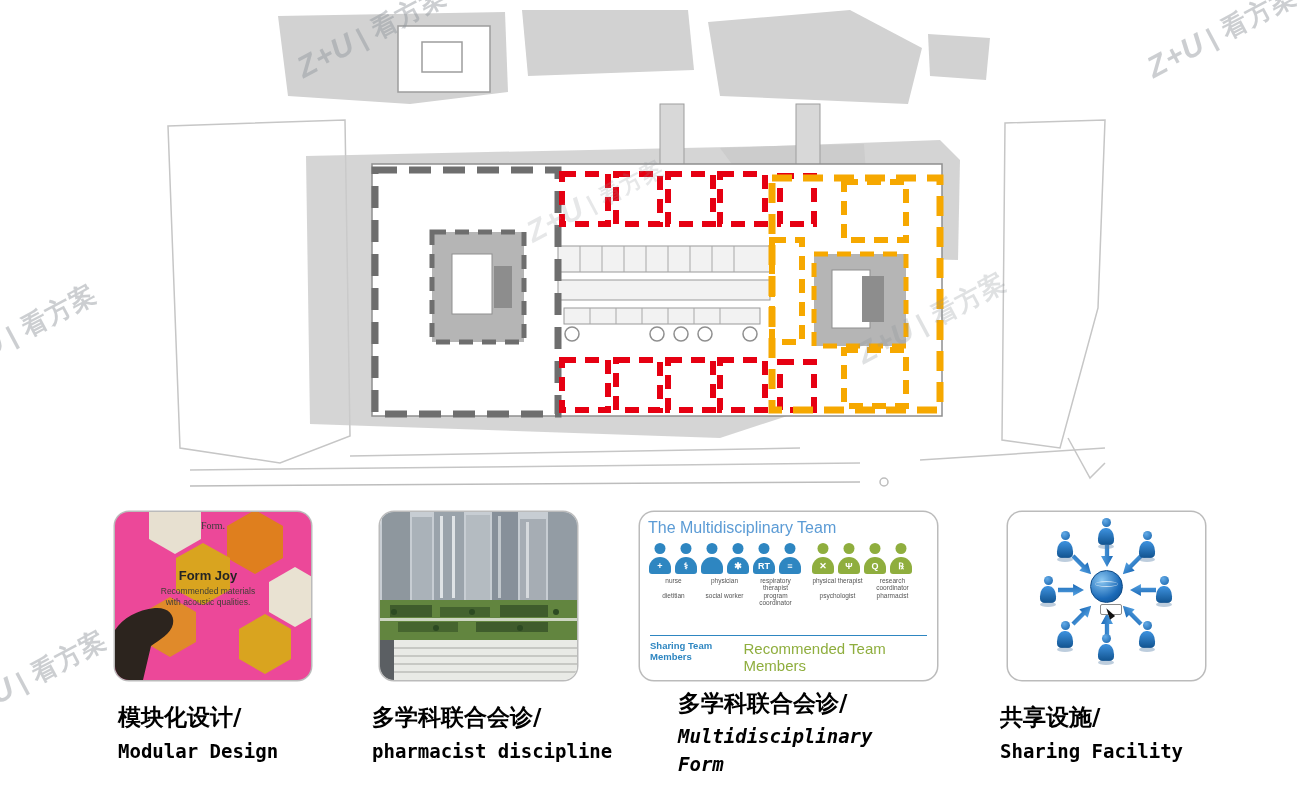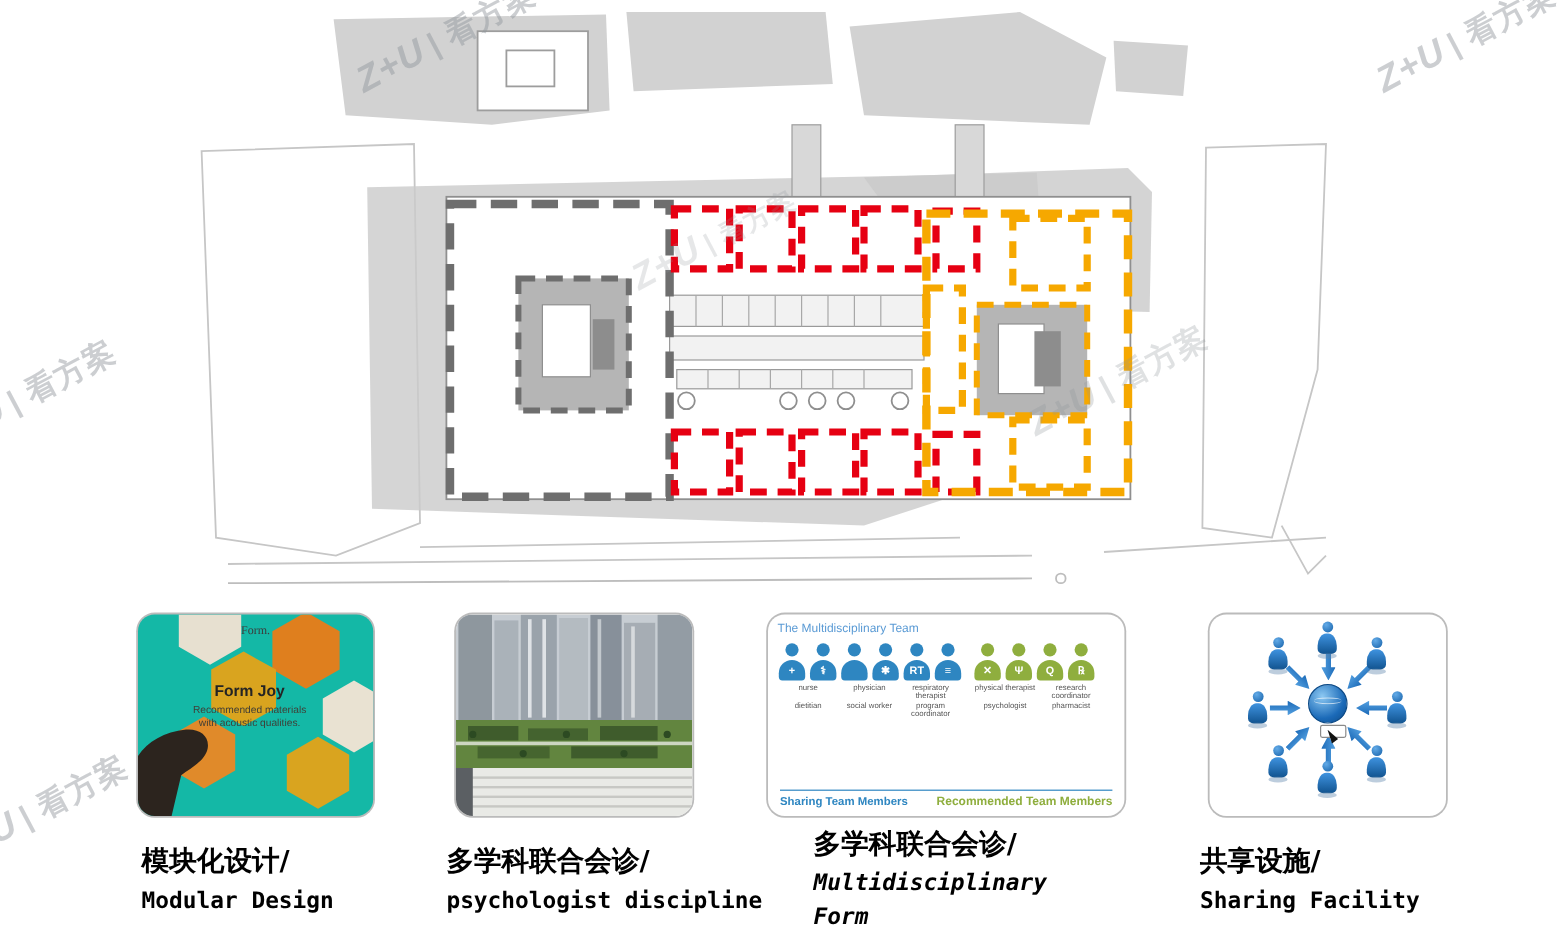--- a/index.html
+++ b/index.html
@@ -13,34 +13,34 @@
   
   .wm { position:absolute; transform:rotate(-28deg); color:#8f959b; opacity:.45;
         font-weight:bold; white-space:nowrap; font-size:26px; letter-spacing:1px; }
   .wm .wm-logo { font-size:30px; font-style:italic; margin-right:6px; }
   .wm-c  { opacity:.22; font-size:22px; }
   .wm-mr { opacity:.28; }
 
   
   .card { position:absolute; top:512px; height:168px; border-radius:14px; overflow:hidden;
           background:#fff; box-shadow:0 0 0 1.5px rgba(60,60,60,.35); }
-  .card1 { left:115px;  width:196px; background:#14b8a6; }
+  .card1 { left:115px;  width:196px; background:#ec4899; }
   .card2 { left:380px;  width:197px; }
   .card3 { left:640px;  width:297px; background:#ffffff; }
   .card4 { left:1008px; width:197px; background:#ffffff; }
 
   
   .c1-text { position:absolute; text-align:center; }
   .c1-form  { left:0; right:0; top:8px; font-family:"Liberation Serif", serif; font-size:10px; color:#3c3c3c; }
   .c1-title { left:28px; top:56px; width:130px; font-size:13px; font-weight:bold; color:#242424; }
   .c1-tag   { left:28px; top:74px; width:130px; font-size:8.5px; color:#403e36; line-height:1.3; }
 
   
   .c3-inner { position:absolute; inset:0; padding:7px 8px; }
-  .c3-title { color:#5b9bd5; font-size:10px; }
+  .c3-title { color:#5b9bd5; font-size:16px; }
   .team-icons { display:flex; margin-top:6px; align-items:flex-end; }
   .grp { display:flex; gap:2px; }
   .grp-gap { width:9px; }
   .member { position:relative; width:24px; height:31px; display:inline-block; }
   .member i { display:block; }
   .m-head { position:absolute; top:0; left:50%; transform:translateX(-50%); width:11px; height:11px; border-radius:50%; }
   .m-body { position:absolute; bottom:0; left:50%; transform:translateX(-50%); width:22px; height:17px;
             border-radius:11px 11px 3px 3px; }
   .req .m-head, .req .m-body { background:#2e86c1; }
   .rec .m-head, .rec .m-body { background:#8fae3e; }
@@ -49,21 +49,21 @@
   .lbl-rows { display:flex; margin-top:3px; }
   .lbl-col-req { width:154px; margin-right:8px; }
   .lbl-col-rec { width:110px; }
   .lbl-row { display:flex; }
   .lbl { text-align:center; font-size:6.5px; color:#555; line-height:1.15; padding:0 1px; }
   .lbl-col-req .lbl { width:51px; }
   .lbl-col-rec .lbl { width:55px; }
   .legend { position:absolute; left:10px; right:10px; bottom:6px; border-top:1.5px solid #2e86c1;
             padding-top:4px; display:flex; justify-content:space-between; }
   .legend-req { color:#2e86c1; font-weight:bold; font-size:9.5px; }
-  .legend-rec { color:#8fae3e; font-weight:bold; font-size:10px; }
+  .legend-rec { color:#8fae3e; font-weight:normal; font-size:15px; }
 
   
   .pfig { position:absolute; width:18px; height:28px; }
   .pfig .ph { width:9px; height:9px; border-radius:50%; margin:0 auto;
               background:radial-gradient(circle at 35% 30%, #63abe8, #1460a8); }
   .pfig .pb { width:16px; height:17px; margin:1px auto 0;
               background:linear-gradient(180deg,#3f93e0,#11538f);
               border-radius:45% 45% 30% 30% / 60% 60% 25% 25%; }
   .pfig::after { content:""; position:absolute; bottom:-3px; left:1px; width:16px; height:5px;
                  border-radius:50%; background:rgba(90,130,170,.4); }
@@ -408,21 +408,21 @@
     <div class="c4-tag"></div>
     <div class="c4-cursor"></div>
   </div>
 
   <div class="caption cap1">
     <div class="cn">模块化设计/</div>
     <div class="en">Modular Design</div>
   </div>
   <div class="caption cap2">
     <div class="cn">多学科联合会诊/</div>
-    <div class="en">psychologist discipline</div>
+    <div class="en">pharmacist discipline</div>
   </div>
   <div class="caption cap3">
     <div class="cn">多学科联合会诊/</div>
     <div class="en">
       <span>Multidisciplinary</span><br>
       <span>Form</span>
     </div>
   </div>
   <div class="caption cap4">
     <div class="cn">共享设施/</div>

